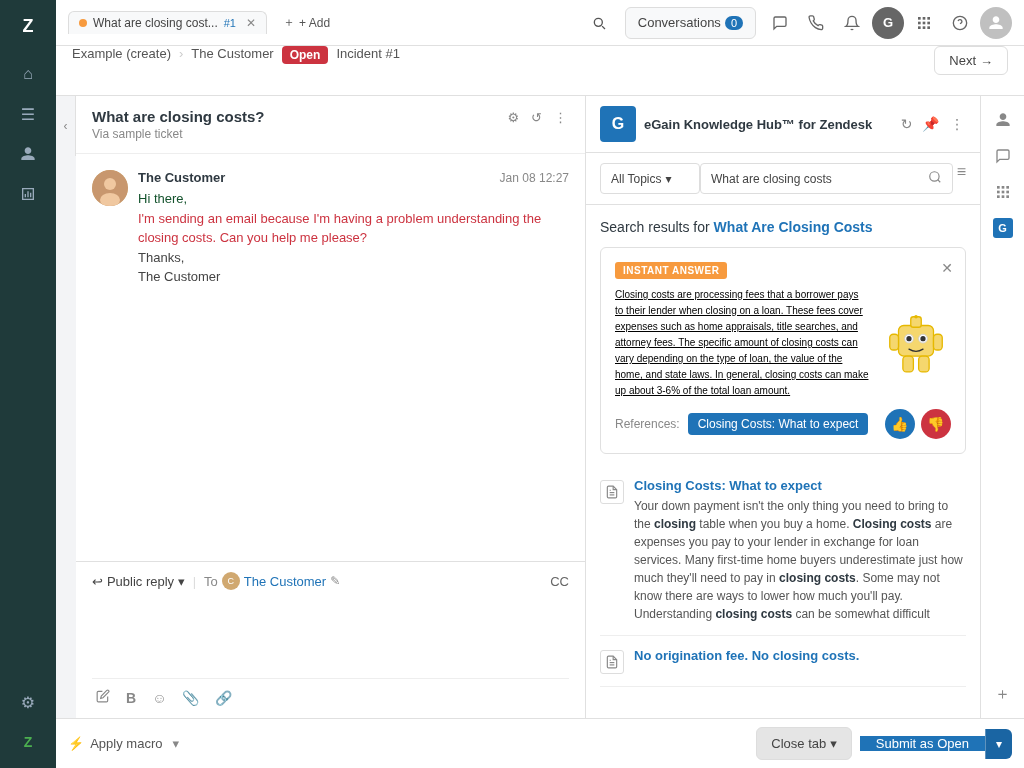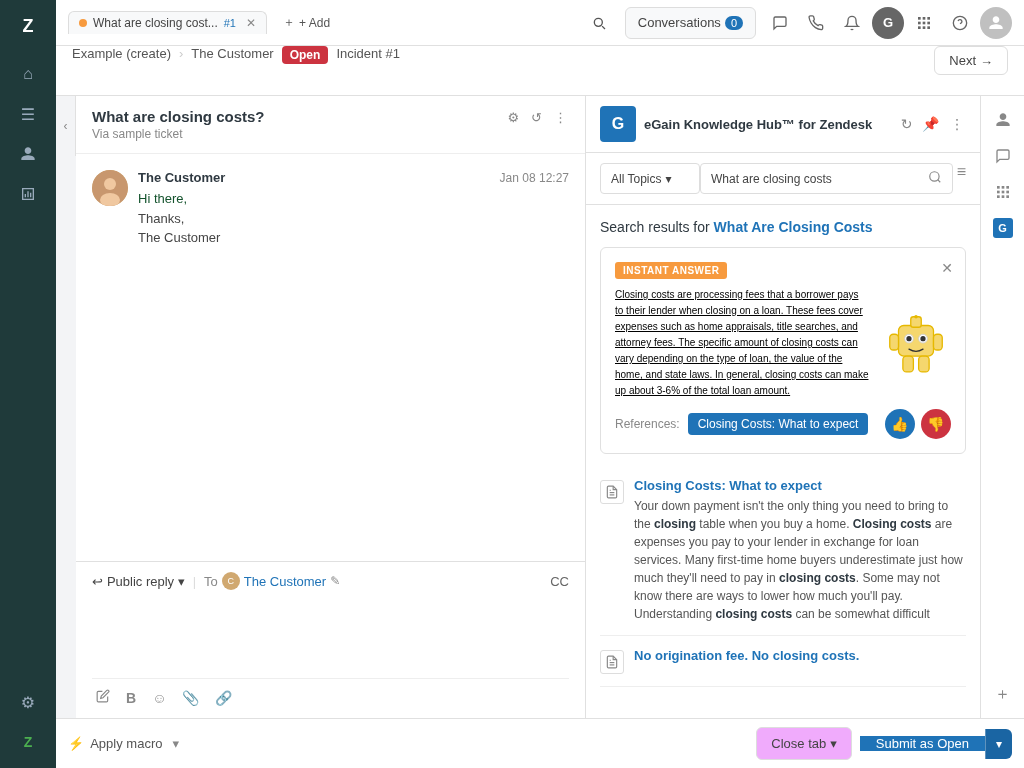--- a/index.html
+++ b/index.html
@@ -77,21 +77,21 @@
     .recipient-edit { color: #888; cursor: pointer; font-size: 12px; }
     .cc-btn { margin-left: auto; color: #666; font-size: 13px; cursor: pointer; }
     .reply-input { min-height: 80px; color: #888; font-size: 13px; }
     .reply-format-bar { display: flex; align-items: center; gap: 8px; padding-top: 8px; border-top: 1px solid #eee; }
     .format-icon { color: #888; cursor: pointer; font-size: 14px; padding: 2px 4px; }
 
     
     .bottom-bar { height: 50px; background: white; border-top: 1px solid #e0e0e0; display: flex; align-items: center; padding: 0 12px; gap: 8px; }
     .macro-btn { display: flex; align-items: center; gap: 6px; color: #555; font-size: 13px; cursor: pointer; flex: 1; }
     .macro-expand { color: #888; cursor: pointer; margin-left: 4px; }
-    .close-tab-btn { display: flex; align-items: center; gap: 4px; background: #f0abfc; border: 1px solid #ddd; padding: 8px 14px; border-radius: 6px; cursor: pointer; font-size: 13px; color: #444; }
+    .close-tab-btn { display: flex; align-items: center; gap: 4px; background: #e5e5e5; border: 1px solid #ddd; padding: 8px 14px; border-radius: 6px; cursor: pointer; font-size: 13px; color: #444; }
     .submit-btn { display: flex; align-items: center; gap: 0; border-radius: 6px; overflow: hidden; }
     .submit-main { background: #1f73b7; color: white; padding: 0 16px; font-size: 13px; cursor: pointer; font-weight: 500; }
     .submit-arrow { background: #1a65a3; color: white; padding: 8px 10px; font-size: 12px; cursor: pointer; border-left: 1px solid rgba(255,255,255,0.3); }
 
     
     .knowledge-panel { flex: 1; background: white; display: flex; flex-direction: column; overflow: hidden; }
     .kp-header { padding: 10px 14px; border-bottom: 1px solid #e0e0e0; display: flex; align-items: center; gap: 8px; }
     .kp-logo { width: 36px; height: 36px; background: #1f73b7; border-radius: 4px; display: flex; align-items: center; justify-content: center; color: white; font-weight: bold; font-size: 16px; }
     .kp-title { font-size: 13px; font-weight: 600; color: #2f3941; flex: 1; }
     .kp-header-icons { display: flex; gap: 6px; color: #888; }
@@ -263,20 +263,21 @@
               <ellipse cx="18" cy="30" rx="10" ry="7" fill="#f0c8a0"></ellipse>
             </svg>
           </div>
           <div class="message-content">
             <div class="message-header">
               <span class="message-author">The Customer</span>
               <span class="message-time">Jan 08 12:27</span>
             </div>
             <div class="message-body">
               <div class="greeting">Hi there,</div>
+              <div class="body-text">I'm sending an email because I'm having a problem understanding the closing costs. Can you help me please?</div>
               <div class="thanks">Thanks,</div>
               <div class="name">The Customer</div>
             </div>
           </div>
         </div>
       </div>
 
       <div class="reply-area">
         <div class="reply-toolbar">
           <div class="reply-type">

